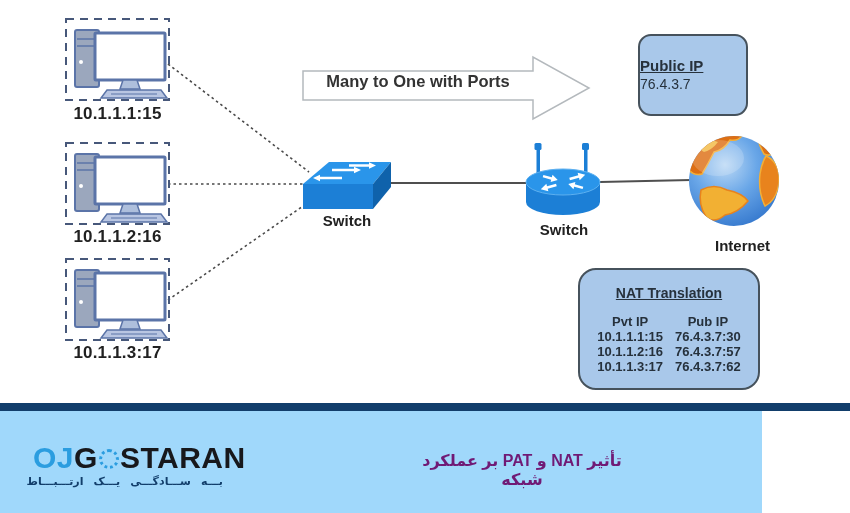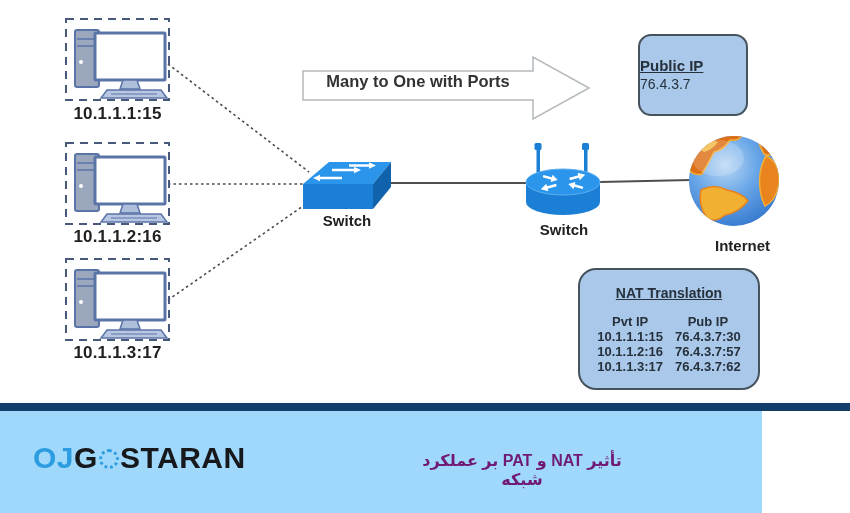--- a/index.html
+++ b/index.html
@@ -161,17 +161,18 @@
       <span>76.4.3.7:62</span>
     </div>
   </div>
 
   <div class="abs footer-bar"></div>
   <div class="abs footer">
     <div class="logo">
       <div class="logo-row">
         <span class="blue">OJ</span><span>G</span><span class="logo-globe"></span><span>STARAN</span>
       </div>
+      <div class="logo-tag">بـــه ســـادگـــی یـــک ارتـــبـــاط</div>
     </div>
     <div class="footer-title">تأثیر NAT و PAT بر عملکرد شبکه</div>
   </div>
 
 </div>
 
 </body></html>

